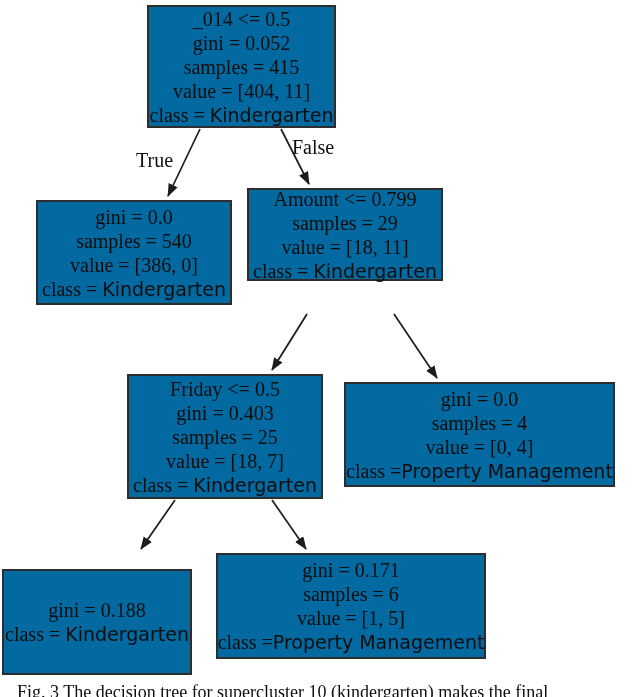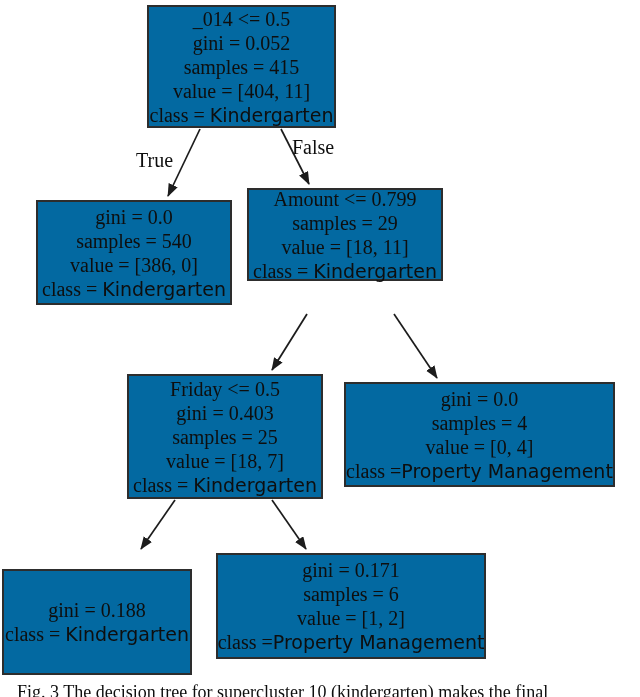--- a/index.html
+++ b/index.html
@@ -122,19 +122,19 @@
   </div>
 
   <div class="node" style="left:2px; top:553px; width:190px; height:106px;margin-top:16px;">
     <div class="line">gini = 0.188</div>
     <div class="line"><span>class = </span><span class="sans">Kindergarten</span></div>
   </div>
 
   <div class="node" style="left:216px; top:553px; width:270px; height:106px;">
     <div class="line">gini = 0.171</div>
     <div class="line">samples = 6</div>
-    <div class="line">value = [1, 2]</div>
+    <div class="line">value = [1, 5]</div>
     <div class="line"><span>class =</span><span class="sans">Property Management</span></div>
   </div>
 
   <div class="caption">Fig. 3 The decision tree for supercluster 10 (kindergarten) makes the final</div>
 
 </div>
 
 </body></html>

